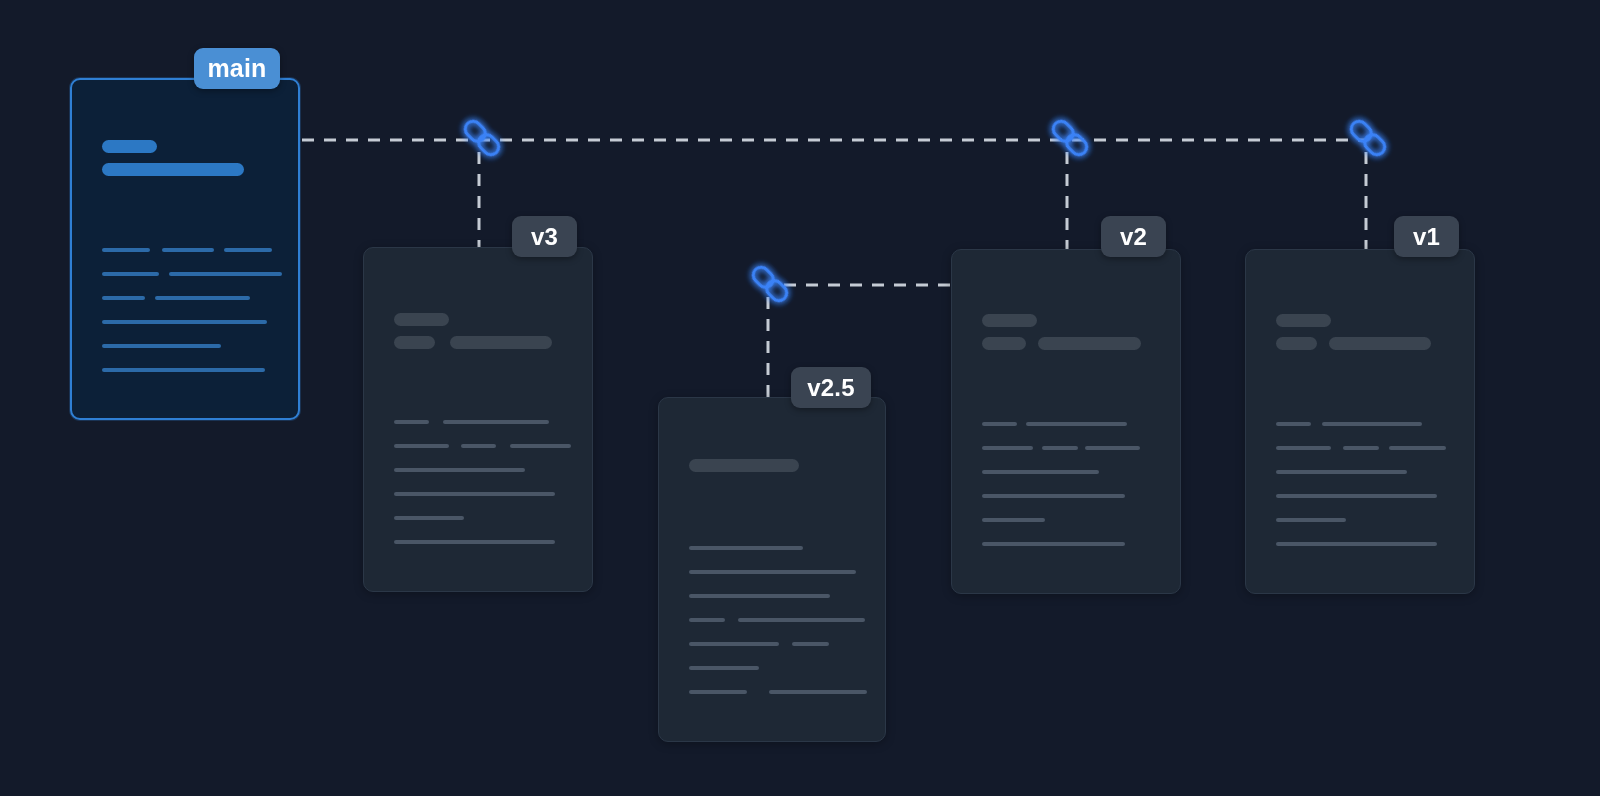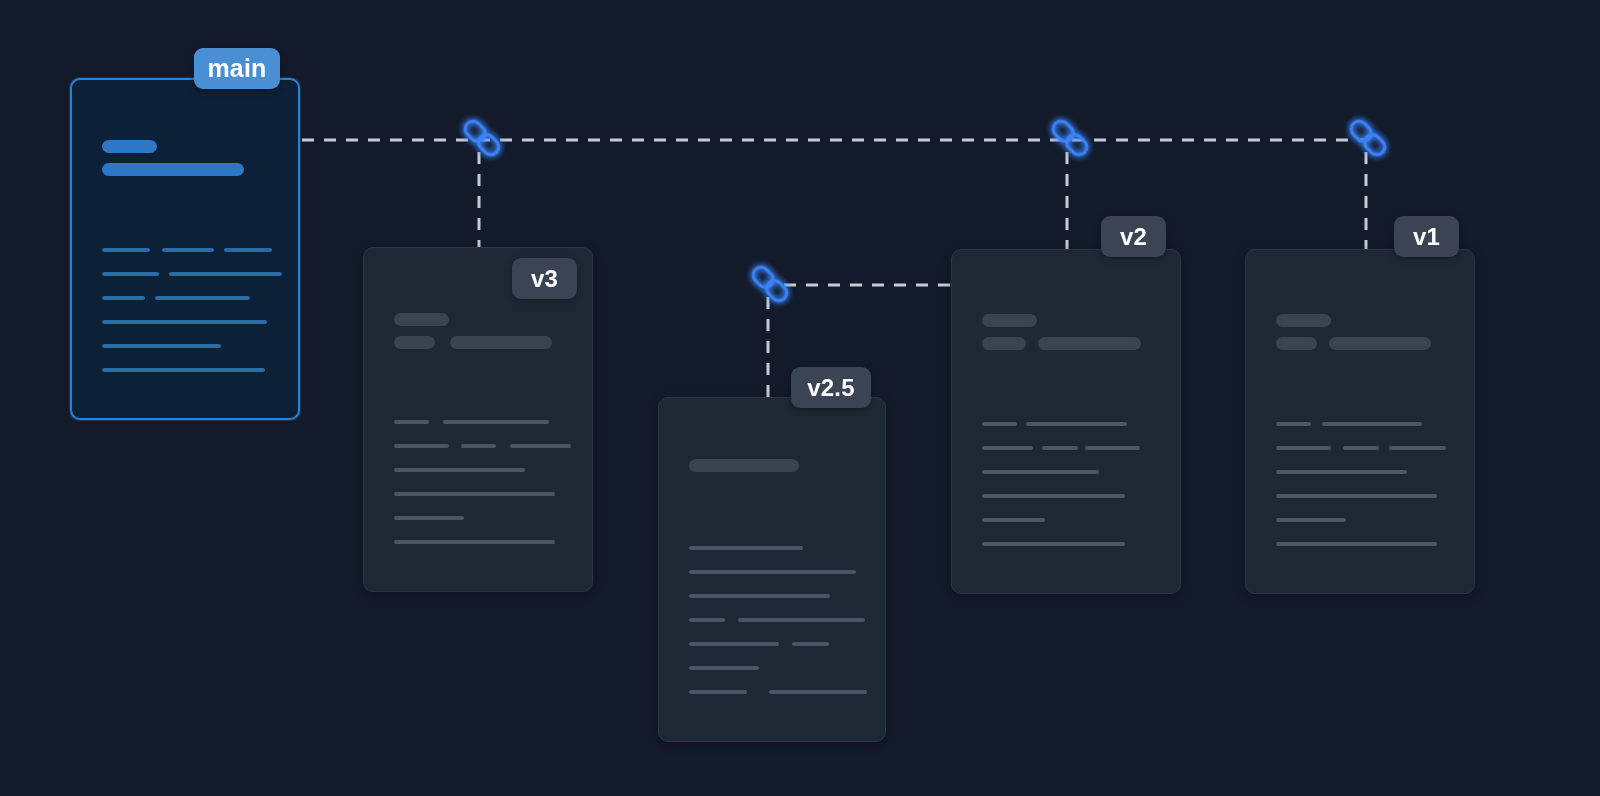--- a/index.html
+++ b/index.html
@@ -132,21 +132,21 @@
           <div class="skel" style="left: 79px; top: 172px; width: 106px;"></div>
           <div class="skel" style="left: 30px; top: 196px; width: 55px;"></div>
           <div class="skel" style="left: 97px; top: 196px; width: 35px;"></div>
           <div class="skel" style="left: 146px; top: 196px; width: 61px;"></div>
           <div class="skel" style="left: 30px; top: 220px; width: 131px;"></div>
           <div class="skel" style="left: 30px; top: 244px; width: 161px;"></div>
           <div class="skel" style="left: 30px; top: 268px; width: 70px;"></div>
           <div class="skel" style="left: 30px; top: 292px; width: 161px;"></div>
         </div>
       </div>
-      <div class="badge ver-badge" style="left: 512px; top: 216px; width: 65px; height: 41px; margin-top: 42px;">
+      <div class="badge ver-badge" style="left: 512px; top: 216px; width: 65px; height: 41px;">
         <span>v3</span>
       </div>
       <div class="doc ver-doc" style="left: 658px; top: 397px; width: 228px; height: 345px;">
         <div class="head-block">
           <div class="skel" style="left: 30px; top: 61px; width: 110px;"></div>
         </div>
         <div class="body-block">
           <div class="skel" style="left: 30px; top: 148px; width: 114px;"></div>
           <div class="skel" style="left: 30px; top: 172px; width: 167px;"></div>
           <div class="skel" style="left: 30px; top: 196px; width: 141px;"></div>

